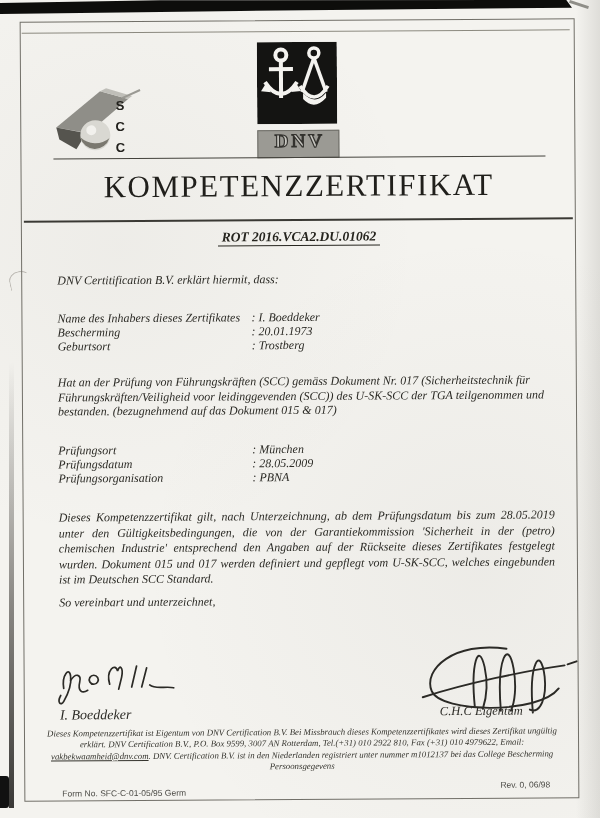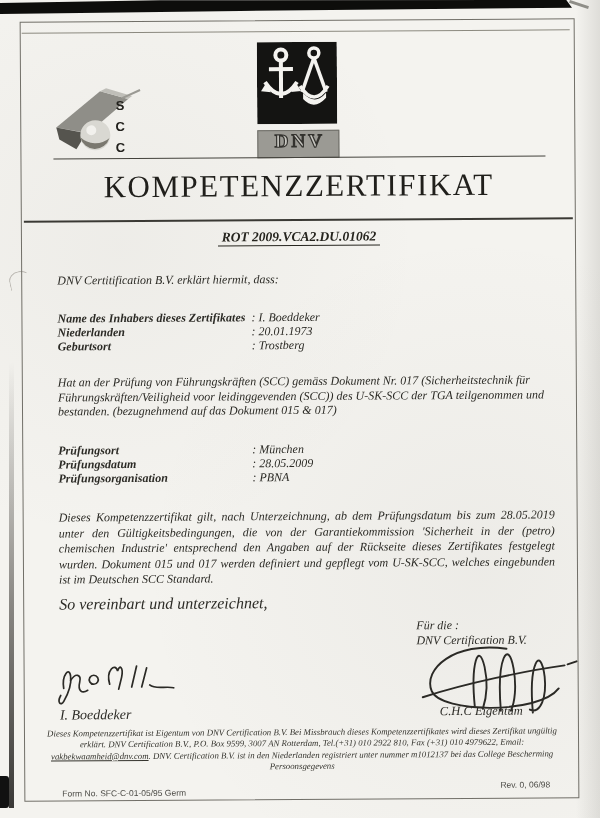--- a/index.html
+++ b/index.html
@@ -40,25 +40,25 @@
   
   .title{position:absolute;left:0;top:168px;width:600px;text-align:center;font-size:31px;letter-spacing:1.5px;
     color:#201f1b;font-family:"Liberation Serif",serif;}
   .cert-no{position:absolute;left:0;top:229px;width:600px;text-align:center;font-size:13.5px;font-weight:bold;font-style:italic;color:#26251f;}
   .cert-no span{border-bottom:1.5px solid #26251f;padding:0 4px 1px;}
   .it{font-style:italic;color:#2c2b26;}
   .intro{position:absolute;left:58px;top:272px;font-size:12px;}
   .rows{position:absolute;left:58px;font-size:12px;line-height:13.8px;}
   .rows-holder{top:311px;}
   .rows-exam{top:443px;}
-  .f-label{display:inline-block;width:194px;font-weight:bold;}
+  .f-label{display:inline-block;width:194px;}
   .para{position:absolute;left:58px;width:496px;font-size:12px;line-height:14.6px;}
   .para-exam{top:374px;}
   .para-valid{top:509px;line-height:15.6px;text-align:justify;}
-  .agree{position:absolute;left:58px;top:594px;font-size:16px;text-align:right;}
+  .agree{position:absolute;left:58px;top:594px;font-size:12px;text-align:right;}
   .sig-head-left{position:absolute;left:58px;top:623px;font-size:12px;line-height:14.5px;}
   .sig-head-right{position:absolute;left:415px;top:619px;font-size:12px;line-height:14.5px;}
   .sig-left-svg{position:absolute;left:52px;top:655px;width:125px;height:55px;}
   .sig-right-svg{position:absolute;left:415px;top:630px;width:165px;height:95px;}
   .sig-name-left{position:absolute;left:58px;top:706px;font-size:14px;font-style:italic;}
   .sig-name-right{position:absolute;left:438px;top:705px;font-size:12.5px;}
   .fine-print{position:absolute;left:38px;top:727px;width:524px;text-align:center;font-size:8.8px;line-height:11.3px;
     font-style:italic;color:#35342e;}
   .fine-print u{text-underline-offset:1px;}
   .form-no{position:absolute;left:60px;top:787px;font-size:8.5px;color:#4b4a45;
@@ -114,31 +114,31 @@
     <div class="dnv-gray">
       <span class="dnv-text">DNV</span>
     </div>
 
     <div class="hr header-rule"></div>
 
     <div class="title">KOMPETENZZERTIFIKAT</div>
     <div class="hr title-rule"></div>
 
     <div class="cert-no">
-      <span>ROT 2009.VCA2.DU.01062</span>
+      <span>ROT 2016.VCA2.DU.01062</span>
     </div>
 
     <div class="intro it">DNV Certitification B.V. erklärt hiermit, dass:</div>
 
     <div class="rows rows-holder it">
       <div>
         <span class="f-label">Name des Inhabers dieses Zertifikates</span><span class="f-value">: I. Boeddeker</span>
       </div>
       <div>
-        <span class="f-label">Niederlanden</span><span class="f-value">: 20.01.1973</span>
+        <span class="f-label">Bescherming</span><span class="f-value">: 20.01.1973</span>
       </div>
       <div>
         <span class="f-label">Geburtsort</span><span class="f-value">: Trostberg</span>
       </div>
     </div>
 
     <div class="para para-exam it">
       <span>Hat an der Prüfung von </span><span class="bold">Führungskräften (SCC)</span><span> gemäss Dokument </span><span class="bold">Nr. 017</span><span> (Sicherheitstechnik für Führungskräften/Veiligheid voor leidinggevenden (SCC)) des U-SK-SCC der TGA teilgenommen und bestanden. (bezugnehmend auf das Dokument 015 &amp; 017)</span>
     </div>
 
@@ -151,24 +151,20 @@
       </div>
       <div>
         <span class="f-label">Prüfungsorganisation</span><span class="f-value">: PBNA</span>
       </div>
     </div>
 
     <div class="para para-valid it">Dieses Kompetenzzertifikat gilt, nach Unterzeichnung, ab dem Prüfungsdatum bis zum 28.05.2019 unter den Gültigkeitsbedingungen, die von der Garantiekommission 'Sicherheit in der (petro) chemischen Industrie' entsprechend den Angaben auf der Rückseite dieses Zertifikates festgelegt wurden. Dokument 015 und 017 werden definiert und gepflegt vom U-SK-SCC, welches eingebunden ist im Deutschen SCC Standard.</div>
 
     <div class="agree it">So vereinbart und unterzeichnet,</div>
 
-    <div class="sig-head-right it">
-      <div>Für die :</div>
-      <div>DNV Certification B.V.</div>
-    </div>
 
     <svg class="sig-left-svg" viewBox="0 0 125 55">
       <g stroke="#2b2a26" stroke-width="1.7" fill="none" stroke-linecap="round">
         <path d="M10,32 C8,18 16,10 17,20 C18,28 14,38 10,45 C7,50 3,46 7,39"></path>
         <path d="M17,24 C22,16 28,18 26,26 C24,34 28,38 34,34"></path>
         <path d="M40,28 a4.5,4.5 0 1,1 0.2,0"></path>
         <path d="M56,28 C52,14 62,6 64,15 C66,8 70,11 68,21 L65,33"></path>
         <path d="M78,31 L83,10"></path>
         <path d="M88,31 L93,12"></path>
         <path d="M96,29 C102,34 112,30 120,32"></path>

